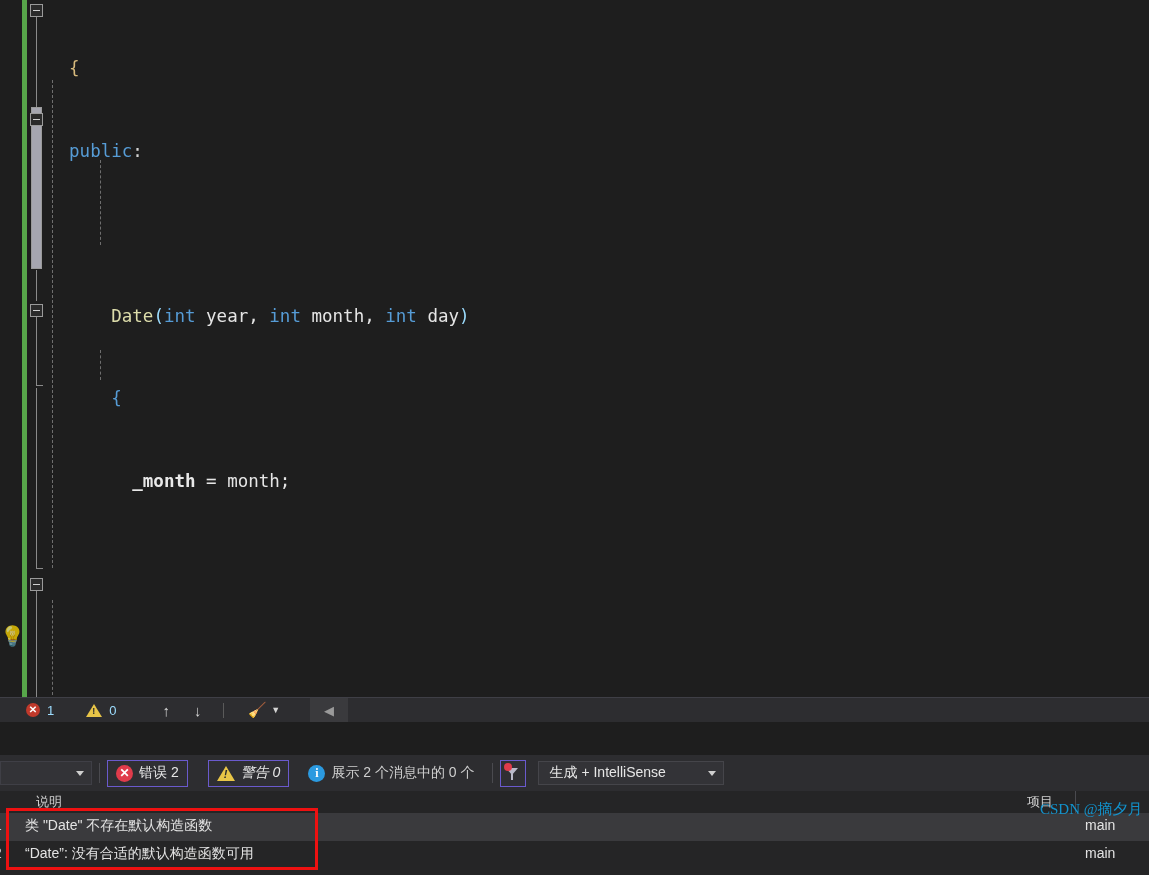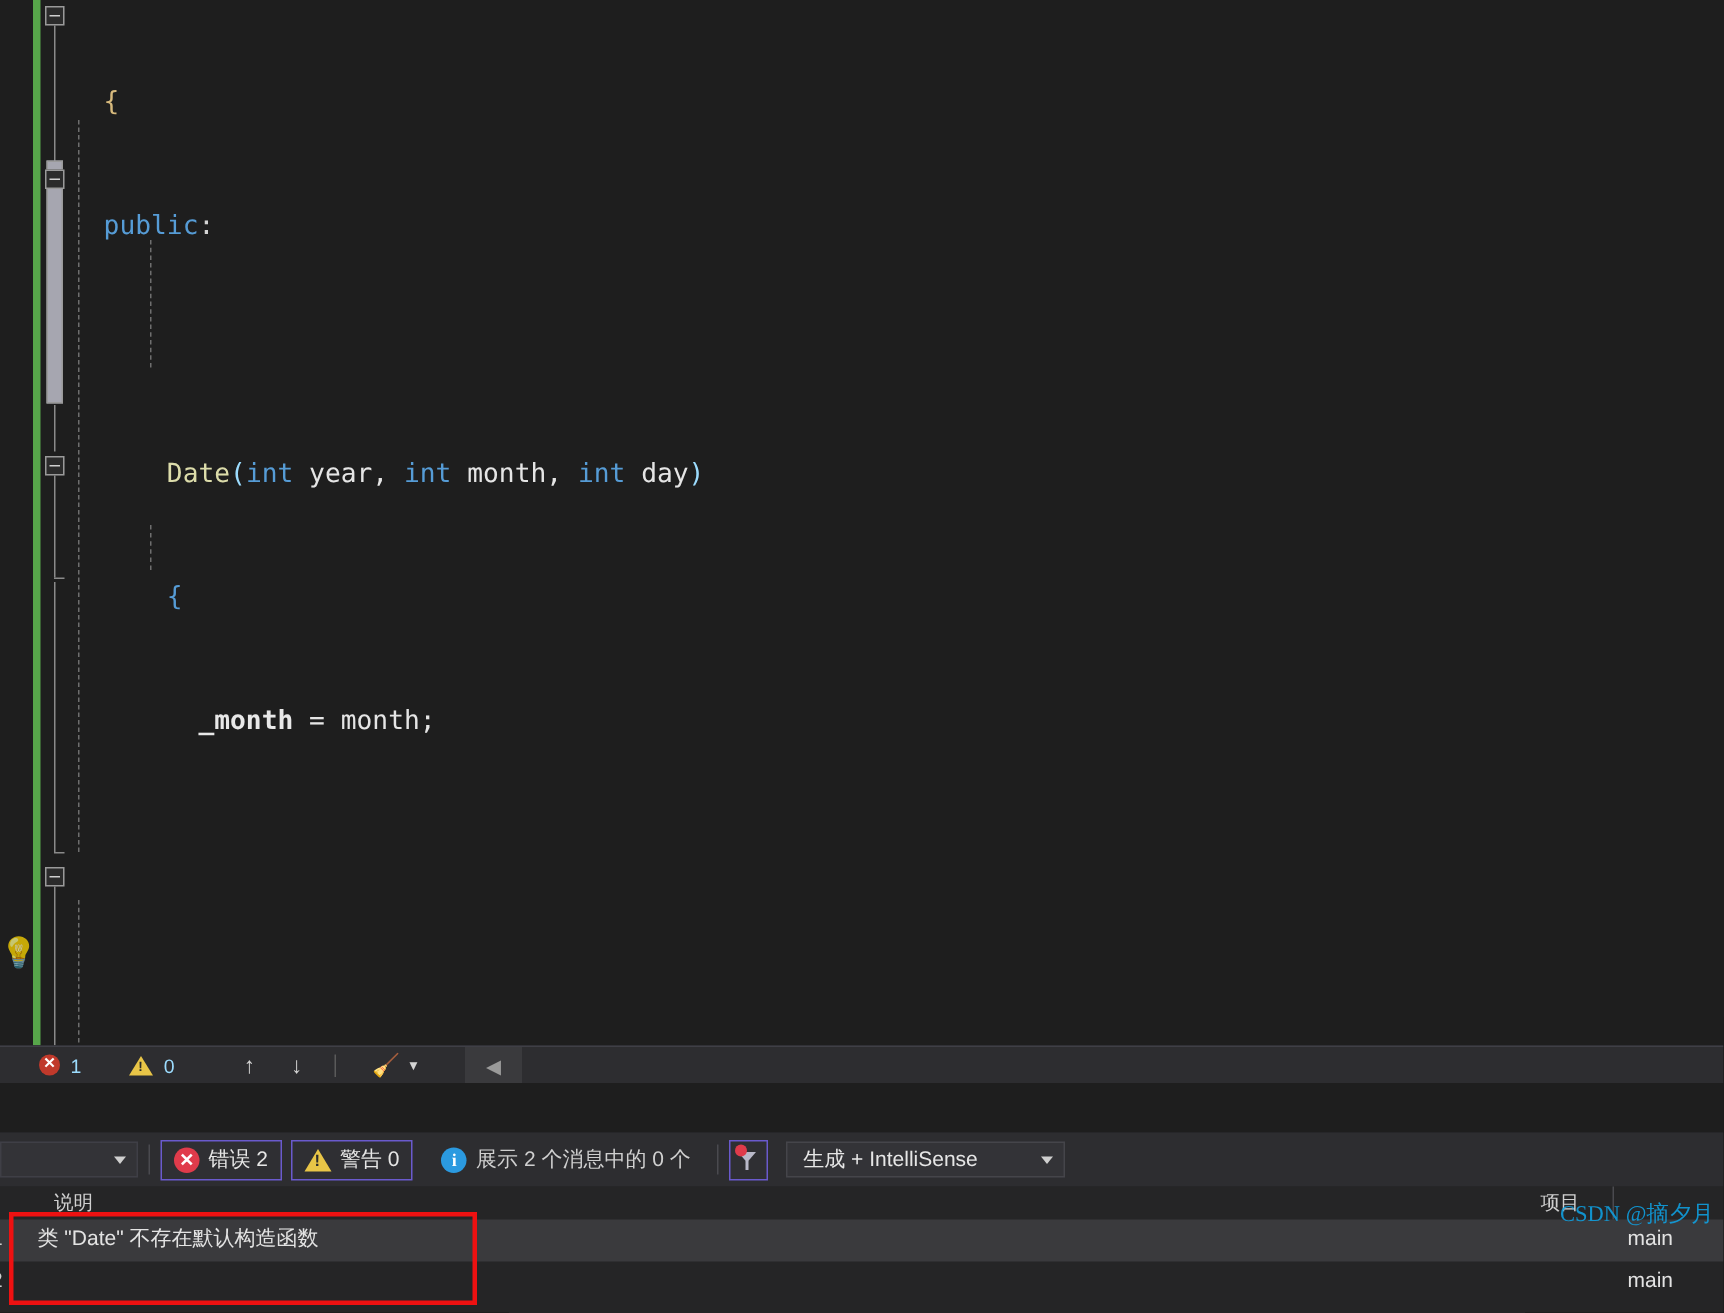--- a/index.html
+++ b/index.html
@@ -283,21 +283,21 @@
     <div id="panel-toolbar">
       <div class="combo">
         <span></span>
         <span class="caret-dn"></span>
       </div>
       <div class="tb-sep"></div>
       <div class="tb-btn outlined">
         <span class="ico-err">✕</span>
         <span>错误 2</span>
       </div>
-      <div class="tb-btn outlined" style="margin-left:6px;">
+      <div class="tb-btn outlined" style="margin-left:20px;font-style:italic;">
         <span class="ico-warn"></span>
         <span>警告 0</span>
       </div>
       <div class="tb-btn" style="margin-left:10px;">
         <span class="ico-info">i</span>
         <span style="color:#cfcfcf;">展示 2 个消息中的 0 个</span>
       </div>
       <div class="tb-sep" style="margin-left:8px;"></div>
       <div class="tb-filter">
         <span class="funnel">
@@ -318,20 +318,21 @@
       </div>
 
       <div class="row selected">
         <span class="rnum">1</span>
         <span class="rdesc">类 "Date" 不存在默认构造函数</span>
         <span class="rproj">main</span>
       </div>
 
       <div class="row">
         <span class="rnum">2</span>
+        <span class="rdesc">“Date”: 没有合适的默认构造函数可用</span>
         <span class="rproj">main</span>
       </div>
     </div>
   </div>
 
   <div id="redbox"></div>
 
   <div id="watermark">CSDN @摘夕月</div>
 </div>
 

